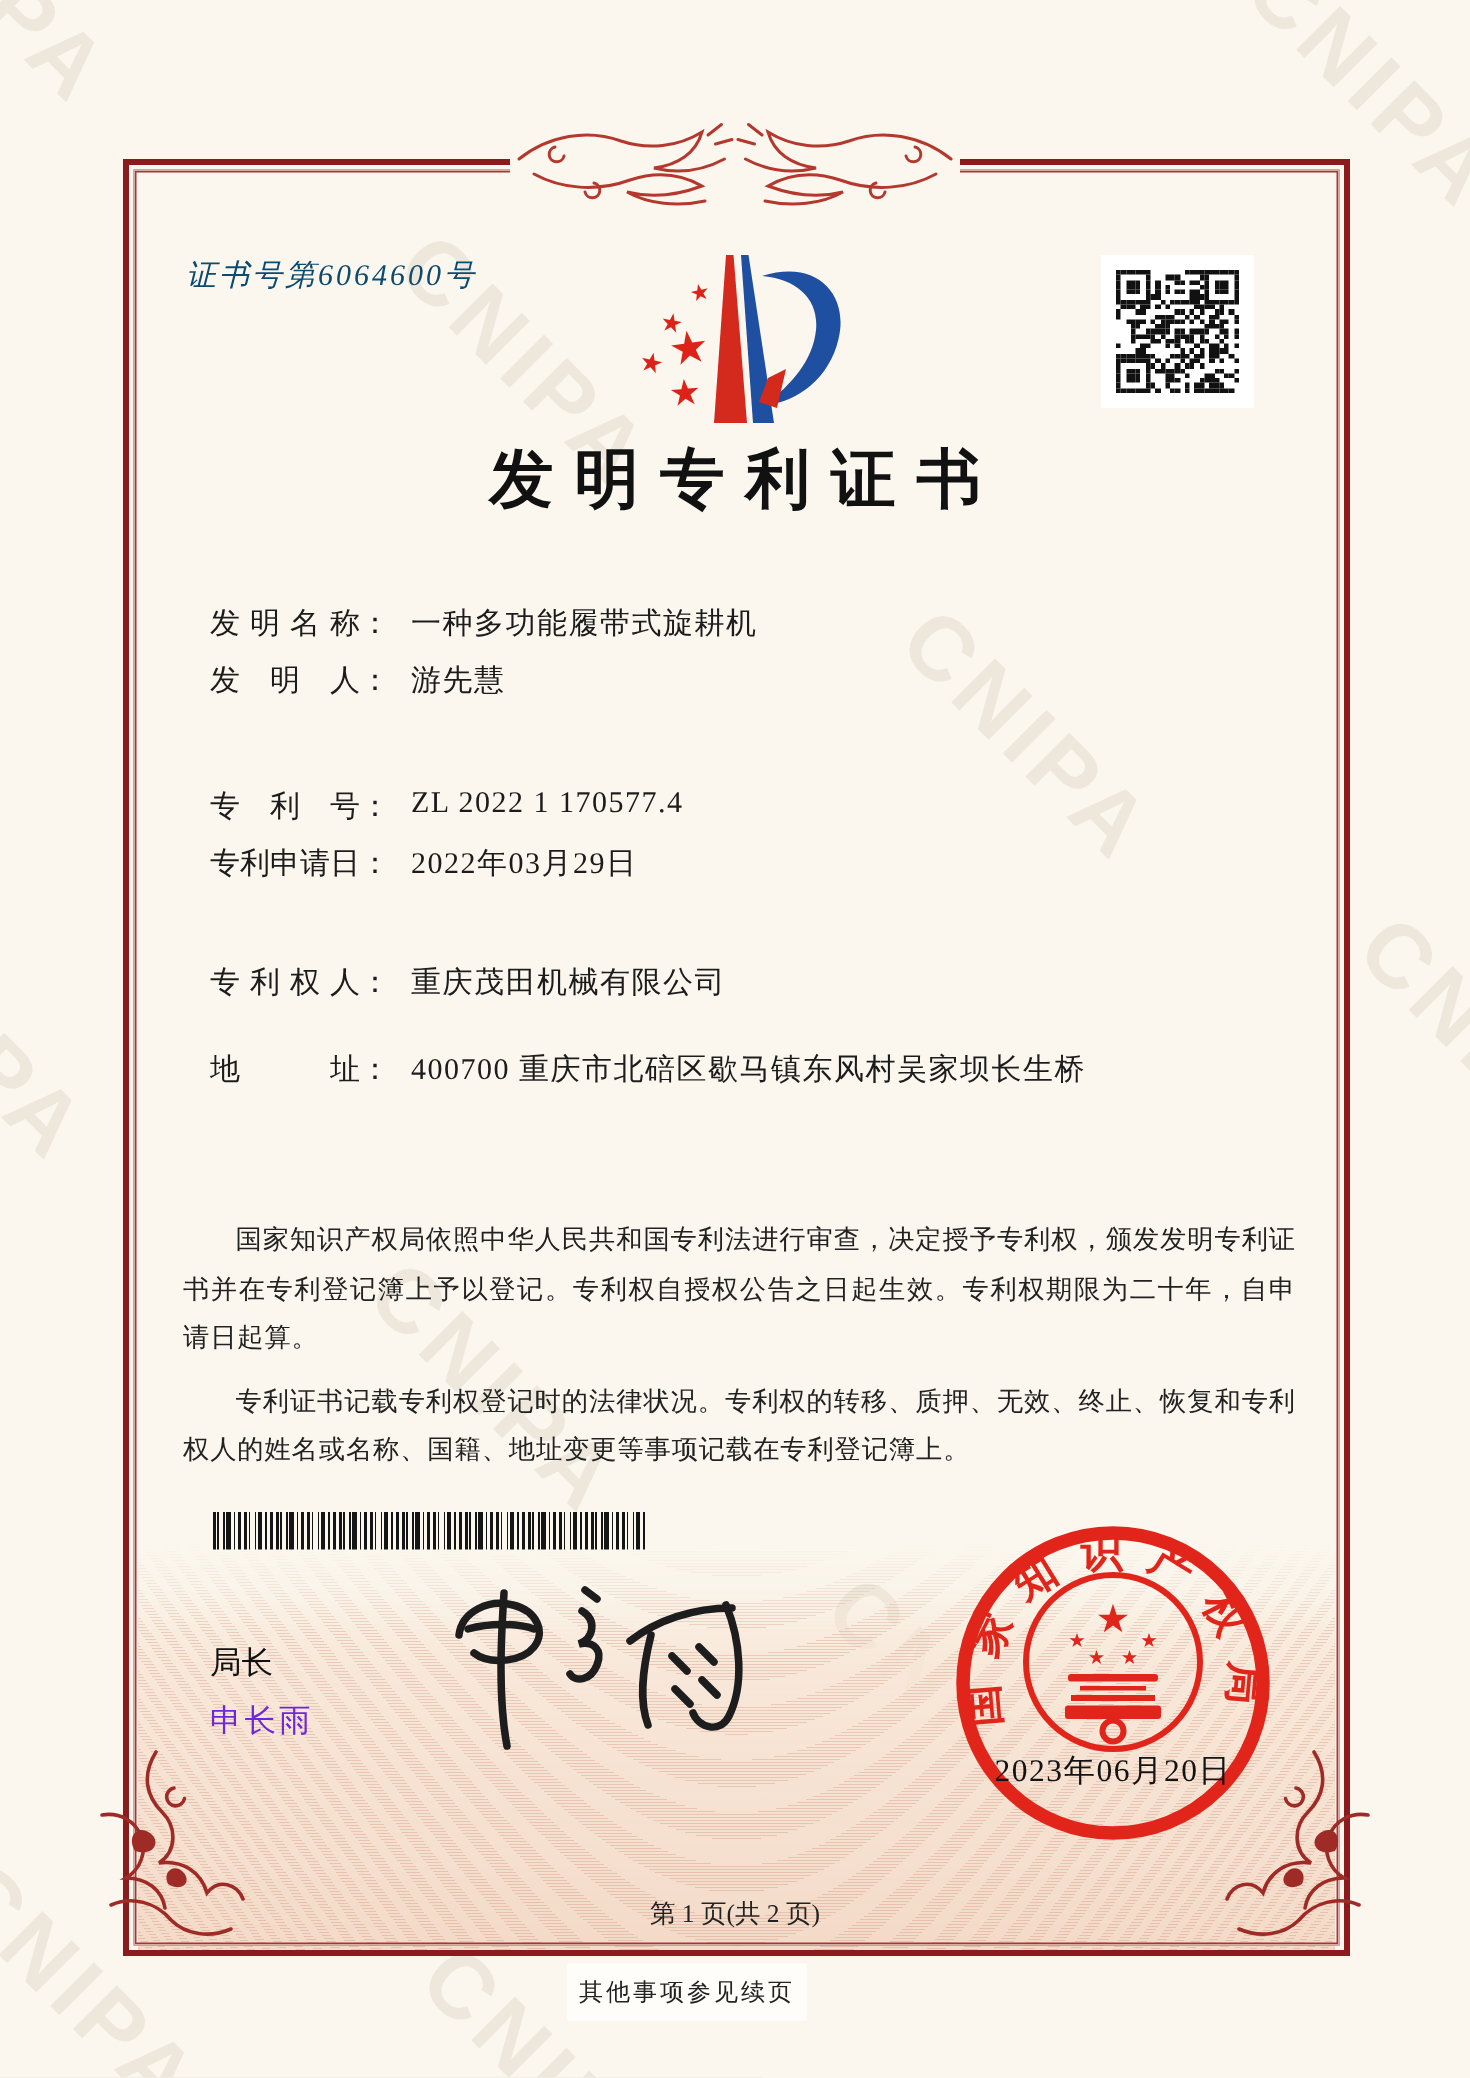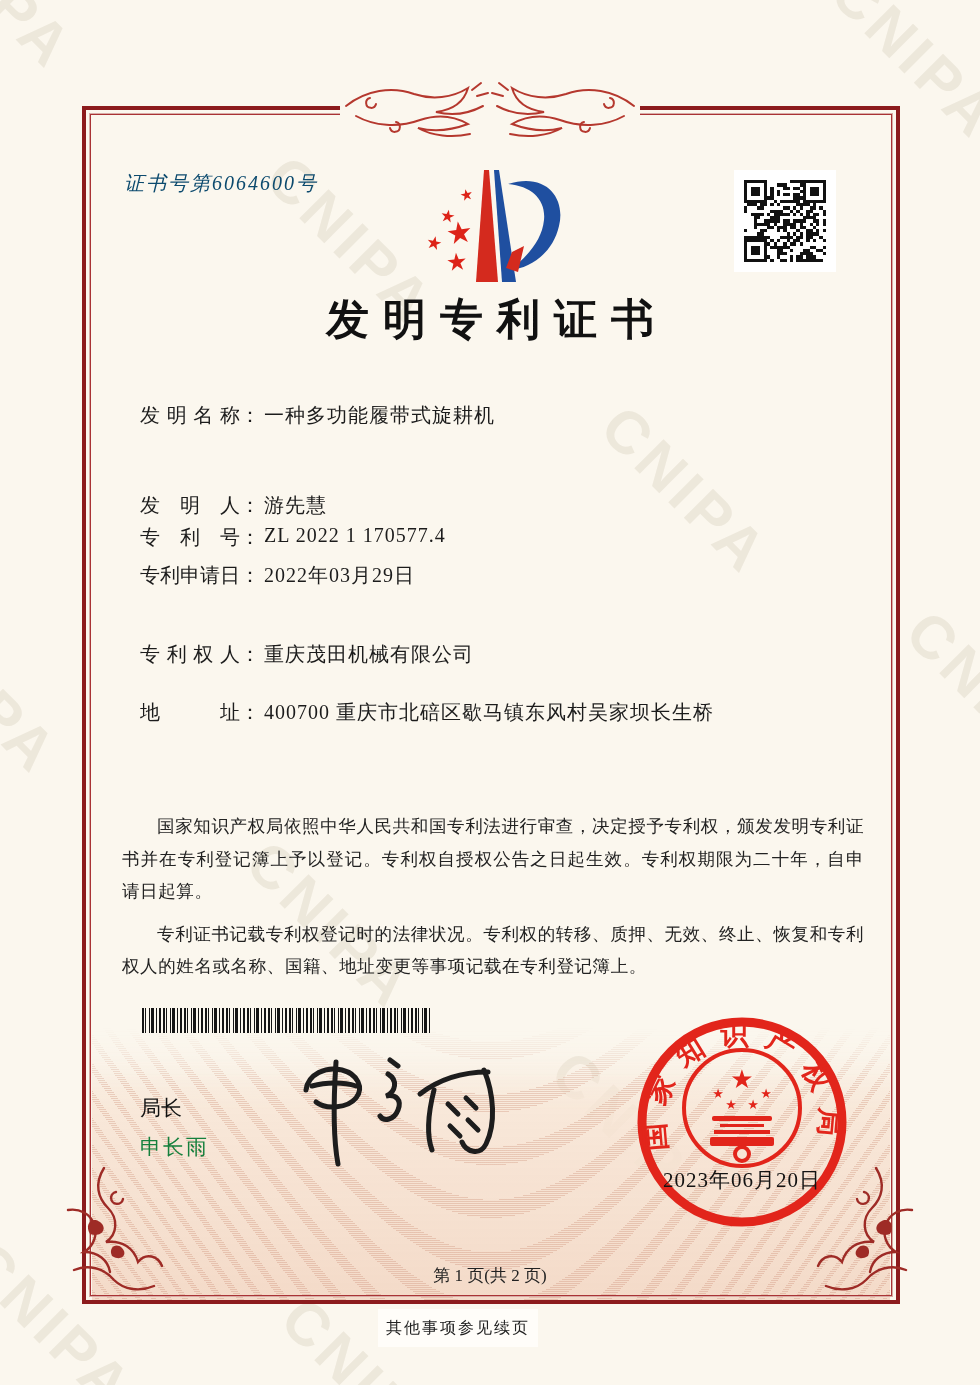--- a/index.html
+++ b/index.html
@@ -43,40 +43,40 @@
   .qr-grid i{display:block;}
   .qr-grid i.b{background:#111;}
 
   .title{position:absolute;left:0;top:291px;width:100%;text-align:center;font-size:43px;font-weight:bold;
       color:#111;letter-spacing:14px;text-indent:14px;z-index:4;margin:0;}
 
   
   .row{position:absolute;left:140px;height:30px;font-size:20px;color:#1c1c1c;white-space:nowrap;z-index:4;}
   .lbl{display:inline-block;min-width:100px;text-align:justify;text-align-last:justify;vertical-align:top;}
   .colon{display:inline-block;vertical-align:top;}
-  .val{display:inline-block;margin-left:4px;vertical-align:top;letter-spacing:1px;text-align:center;}
+  .val{display:inline-block;margin-left:14px;vertical-align:top;letter-spacing:1px;text-align:center;}
   .row2-field{position:absolute;left:352px;top:0;white-space:nowrap;}
 
   
   .paras{position:absolute;left:122px;top:810px;width:742px;z-index:4;color:#222;
       font-size:17.5px;line-height:1.86;text-align:justify;letter-spacing:0.6px;}
   .paras p{margin:0 0 10px 0;text-indent:2em;}
 
   
   .barcode{position:absolute;left:142px;top:1008px;width:290px;height:25px;z-index:4;
       background:repeating-linear-gradient(90deg,
         #151515 0 2px, transparent 2px 3px,
         #151515 3px 4px, transparent 4px 7px,
         #151515 7px 8px, transparent 8px 9px,
         #151515 9px 12px, transparent 12px 14px,
         #151515 14px 15px, transparent 15px 17px,
         #151515 17px 19px, transparent 19px 21px);}
   .officer-title{position:absolute;left:140px;top:1094px;font-size:21px;color:#111;z-index:4;
       font-family:"Liberation Sans","DejaVu Sans",sans-serif;}
-  .officer-name{position:absolute;left:140px;top:1133px;font-size:21px;color:#15803d;z-index:4;
+  .officer-name{position:absolute;left:140px;top:1133px;font-size:21px;color:#6d28d9;z-index:4;
       font-family:Liberation Serif, serif;letter-spacing:2px;}
   .signature{position:absolute;left:292px;top:1032px;z-index:4;}
 
   
   .seal{position:absolute;left:634px;top:1014px;width:216px;height:216px;z-index:5;}
   .seal svg{position:absolute;left:0;top:0;}
   .seal-date{position:absolute;left:0;top:152px;width:100%;text-align:center;font-size:21px;color:#131313;
       letter-spacing:1px;z-index:6;}
 
   
@@ -798,21 +798,21 @@
         <i class="b"></i>
         <i></i>
       </div>
   </div>
 
   <h1 class="title">发明专利证书</h1>
 
   <div class="row" style="top:402px">
     <span class="lbl">发明名称</span><span class="colon">：</span><span class="val">一种多功能履带式旋耕机</span>
   </div>
-  <div class="row" style="top:492px">
+  <div class="row" style="top:440px">
     <span class="lbl">发明人</span><span class="colon">：</span><span class="val">游先慧</span>
   </div>
   <div class="row" style="top:524px">
     <span class="lbl">专利号</span><span class="colon">：</span><span class="val">ZL 2022 1 170577.4</span>
   </div>
   <div class="row" style="top:562px">
     <span class="lbl">专利申请日</span><span class="colon">：</span><span class="val">2022年03月29日</span>
   </div>
   <div class="row" style="top:641px">
     <span class="lbl">专利权人</span><span class="colon">：</span><span class="val">重庆茂田机械有限公司</span>

